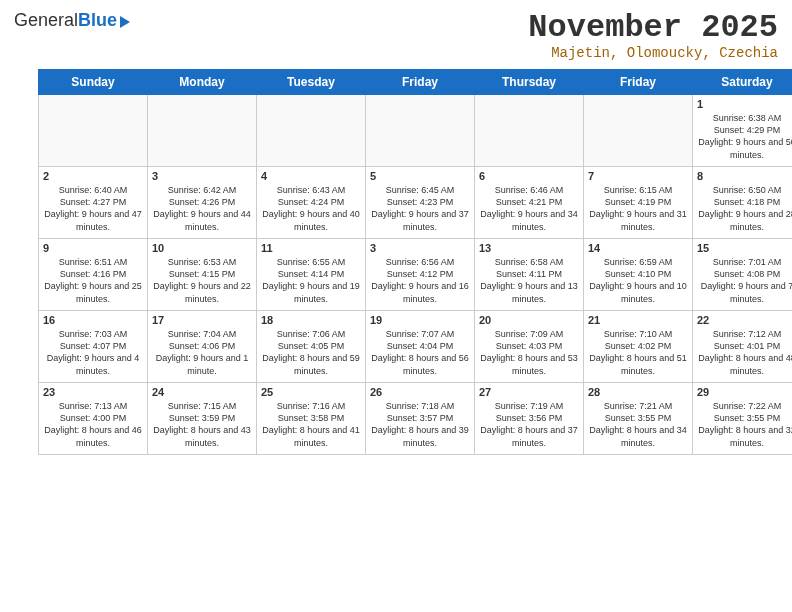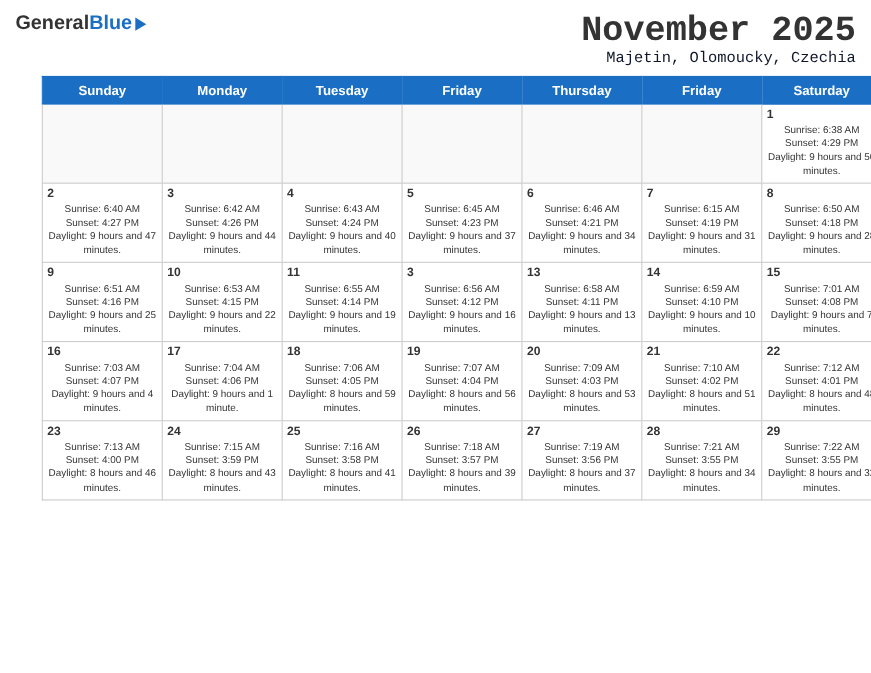--- a/index.html
+++ b/index.html
@@ -26,21 +26,21 @@
       display: flex;
       flex-direction: column;
       align-items: flex-start;
     }
     .logo-text {
       display: flex;
       align-items: center;
     }
     .logo-general {
       font-size: 18px;
-      font-weight: bold;
+      font-weight: normal;
       color: #333;
       text-align: right;
     }
     .logo-blue {
       font-size: 18px;
       font-weight: bold;
       color: #1a6fc4;
     }
     .logo-triangle {
       width: 0;
@@ -56,21 +56,21 @@
       font-family: Liberation Mono, monospace;
     }
     .month-title {
       font-size: 32px;
       font-weight: bold;
       color: #333;
       line-height: 1.1;
     }
     .location {
       font-size: 14px;
-      color: #0f172a;
+      color: #a16207;
     }
     .calendar {
       width: 100%;
       border-collapse: collapse;
       table-layout: fixed;
       margin-left: 24px;
     }
     .calendar thead tr th {
       background: #1a6fc4;
       color: #fff;

